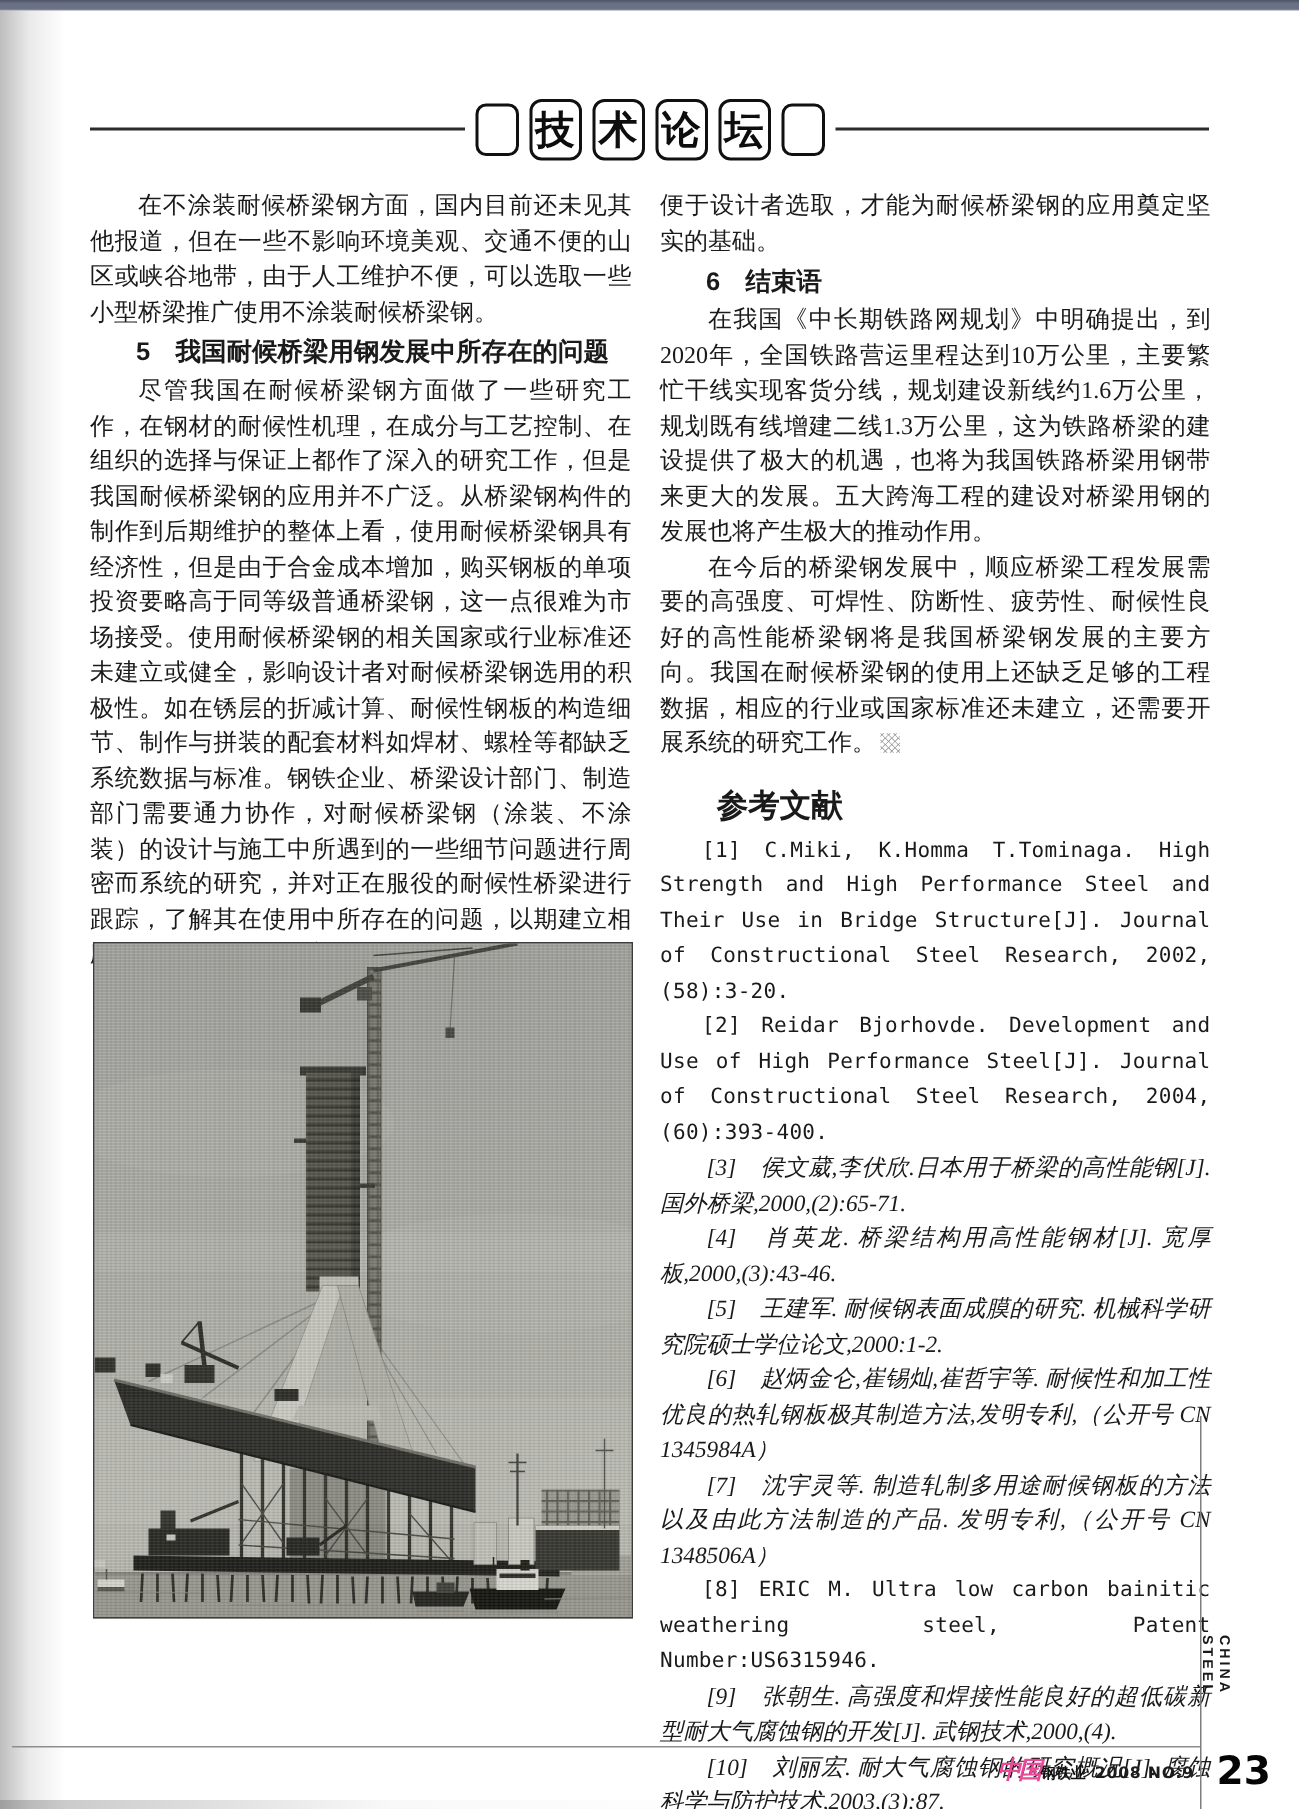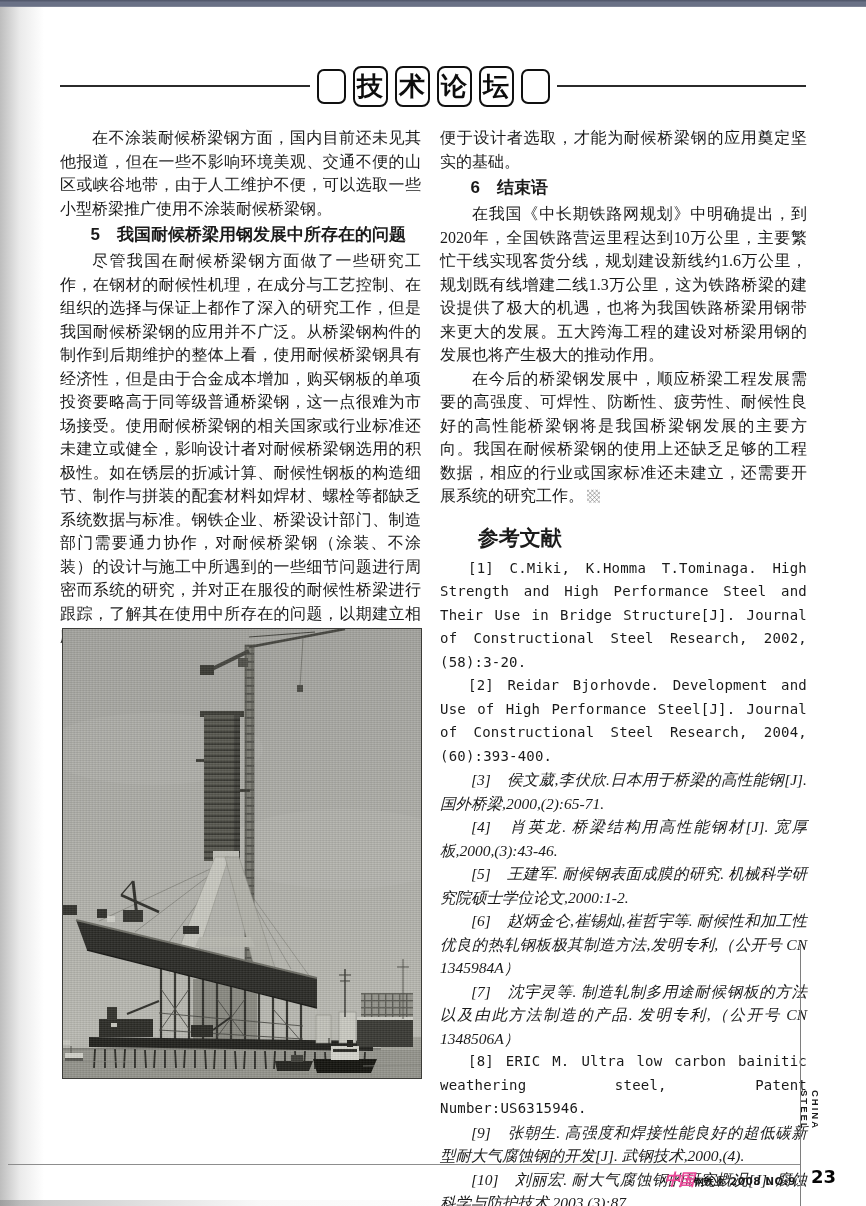--- a/index.html
+++ b/index.html
@@ -64,21 +64,21 @@
     font-family:"Liberation Sans", sans-serif; font-size:9.5px; letter-spacing:2px;
     color:#181818; font-weight:600; }
   .foot-journal { position:absolute; left:640px; top:1170px; width:156px;
     text-align:right; white-space:nowrap; }
   .logo-script { font-family:"DejaVu Serif", serif; font-style:italic; font-weight:700;
     font-size:16px; letter-spacing:-2px; color:#ec4899; margin-right:1px; }
   .jname { font-family:"DejaVu Sans", sans-serif; font-weight:700; font-size:10px; color:#111; }
   .issue { font-family:"DejaVu Sans", sans-serif; font-weight:700; font-size:10.5px;
     color:#1c1c1c; margin-left:6px; letter-spacing:.5px; }
   .pageno { position:absolute; left:811px; top:1166px;
-    font-family:"DejaVu Sans", sans-serif; font-weight:800; font-size:18px; color:#050505; }
+    font-family:"DejaVu Sans", sans-serif; font-weight:800; font-size:26px; color:#050505; }
 </style>
 </head>
 <body>
 
 <div class="page">
 
   <div class="top-bar"></div>
   <div class="scan-left"></div>
   <div class="scan-bottom"></div>
 

